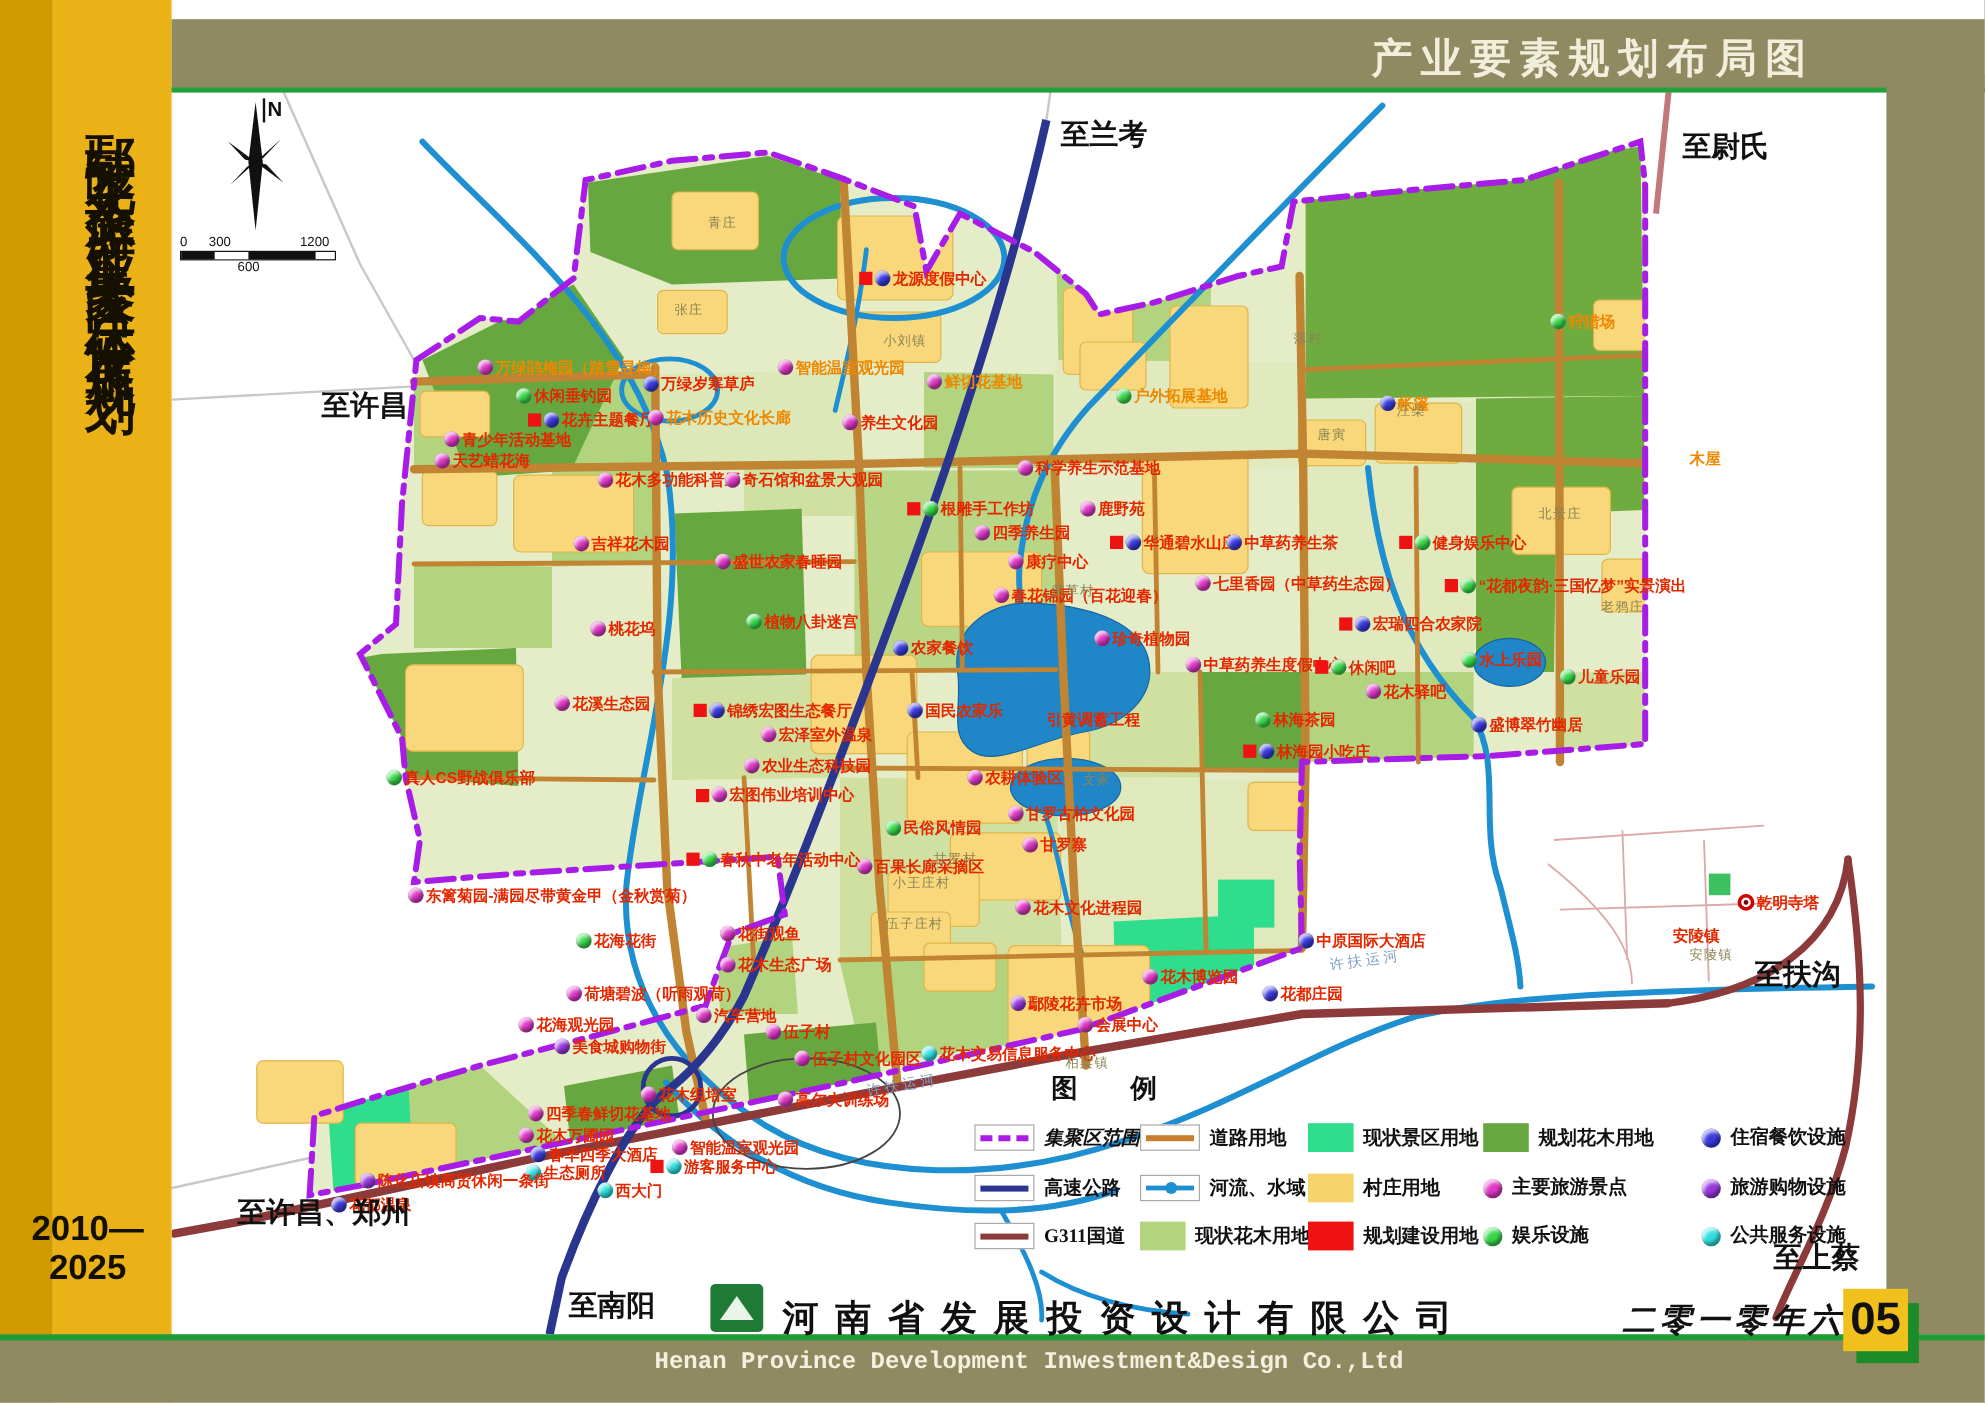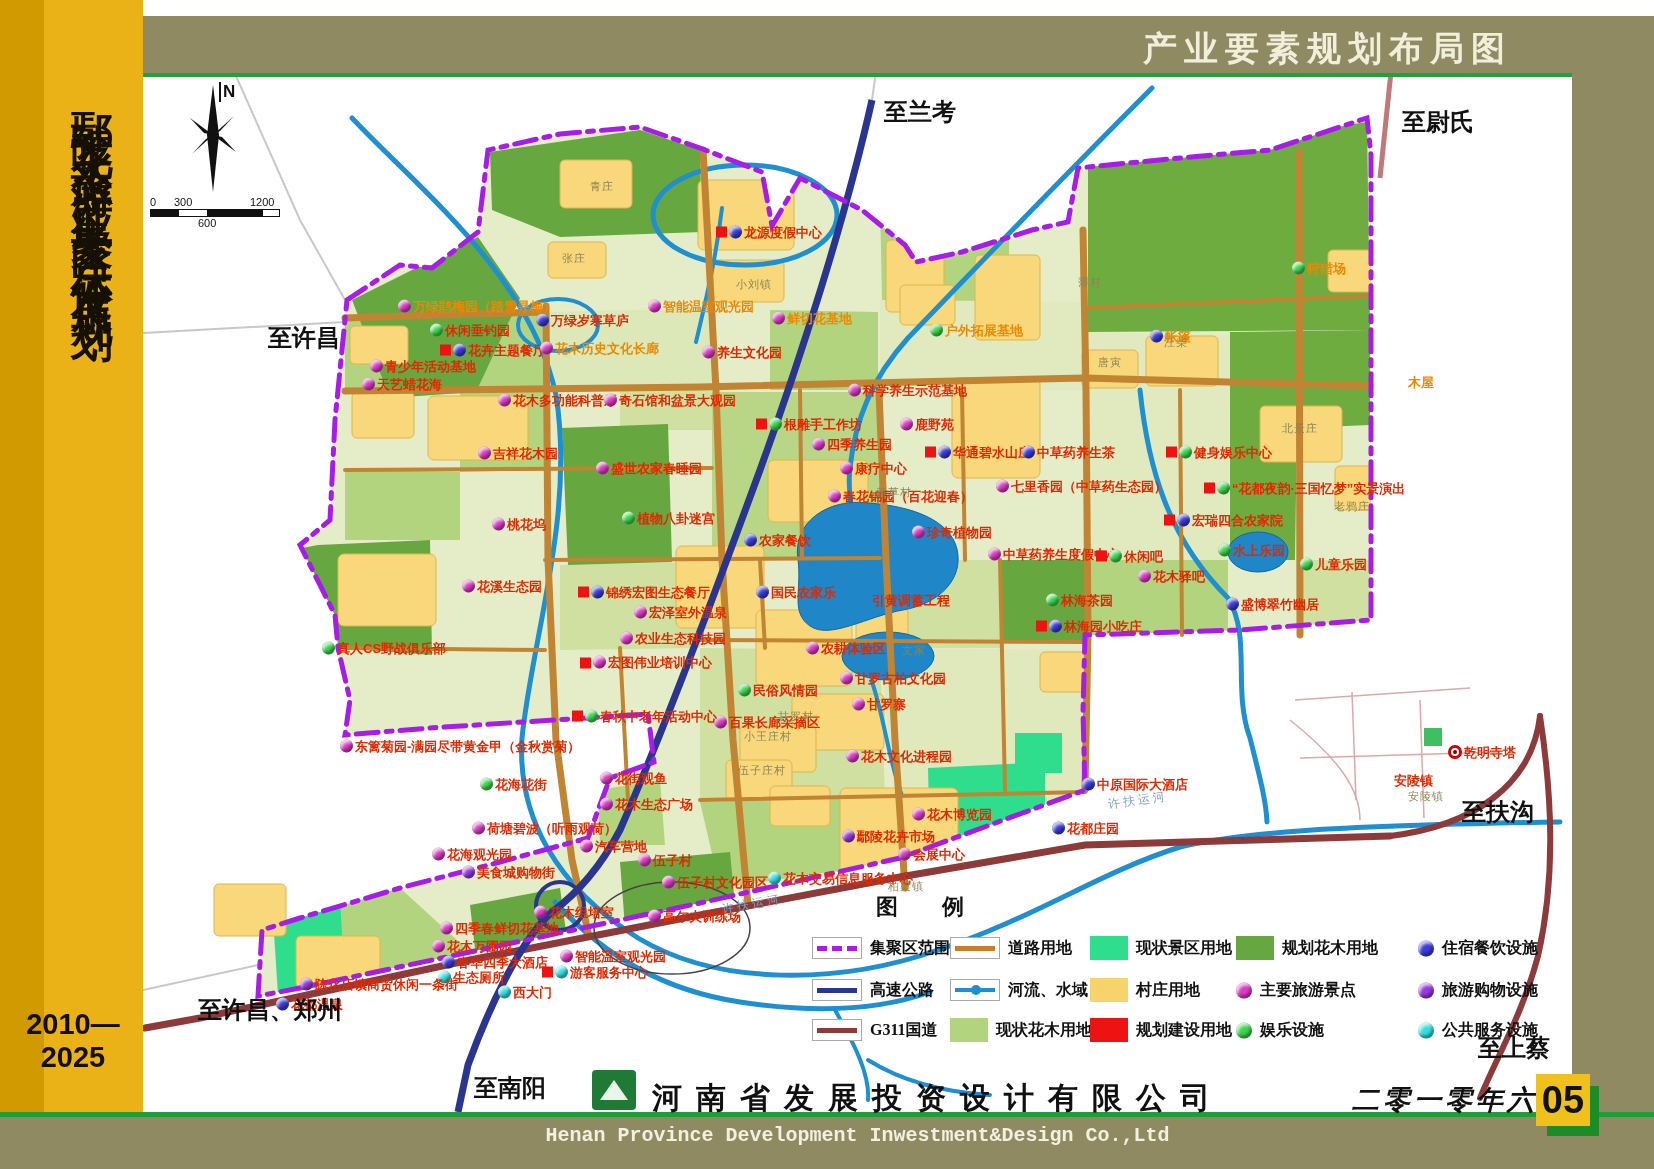--- a/index.html
+++ b/index.html
@@ -403,21 +403,21 @@
       <div class="poi" style="left: 1166px; top: 452px;">
         <span class="sq"></span>
         <span class="dot dot-g"></span>
         <span>健身娱乐中心</span>
       </div>
       <div class="poi" style="left: 1204px; top: 488px;">
         <span class="sq"></span>
         <span class="dot dot-g"></span>
         <span>“花都夜韵·三国忆梦”实景演出</span>
       </div>
-      <div class="poi" style="left: 1164px; top: 520px;">
+      <div class="poi" style="left: 1116px; top: 520px;">
         <span class="sq"></span>
         <span class="dot dot-b"></span>
         <span>宏瑞四合农家院</span>
       </div>
       <div class="poi" style="left: 1300px; top: 564px;">
         <span class="dot dot-g"></span>
         <span>儿童乐园</span>
       </div>
       <div class="poi" style="left: 1218px; top: 550px;">
         <span class="dot dot-g"></span>
@@ -523,21 +523,21 @@
         <span>民俗风情园</span>
       </div>
       <div class="poi" style="left: 714px; top: 722px;">
         <span class="dot dot-m"></span>
         <span>百果长廊采摘区</span>
       </div>
       <div class="poi" style="left: 846px; top: 756px;">
         <span class="dot dot-m"></span>
         <span>花木文化进程园</span>
       </div>
-      <div class="poi" style="left: 912px; top: 814px; text-align: center;">
+      <div class="poi" style="left: 952px; top: 814px; text-align: center;">
         <span class="dot dot-m"></span>
         <span>花木博览园</span>
       </div>
       <div class="poi" style="left: 1052px; top: 804px; margin-top: 24px;">
         <span class="dot dot-b"></span>
         <span>花都庄园</span>
       </div>
       <div class="poi" style="left: 1082px; top: 784px;">
         <span class="dot dot-b"></span>
         <span>中原国际大酒店</span>
@@ -677,21 +677,21 @@
       <div class="vil" style="left: 738px; top: 770px;">伍子庄村</div>
       <div class="vil" style="left: 888px; top: 886px;">柏梁镇</div>
       <div class="vil" style="left: 1408px; top: 796px;">安陵镇</div>
     </div>
   <div class="labels">
       <div class="riv" style="left: 722px; top: 896px; transform: rotate(-10deg);">许扶运河</div>
       <div class="riv" style="left: 1108px; top: 792px; transform: rotate(-8deg);">许扶运河</div>
     </div>
   <div class="labels">
       <div class="legend-title" style="left: 876px; top: 892px;">图        例</div>
-      <div class="lg-item" style="left: 812px; top: 948px;">
+      <div class="lg-item" style="left: 812px; top: 948px; font-style: italic;">
         <div class="sw sw-line">
           <i class="sw-bar boundary"></i>
         </div>
         <span class="lg-label">集聚区范围</span>
       </div>
       <div class="lg-item" style="left: 812px; top: 990px;">
         <div class="sw sw-line">
           <i class="sw-bar highway"></i>
         </div>
         <span class="lg-label">高速公路</span>

